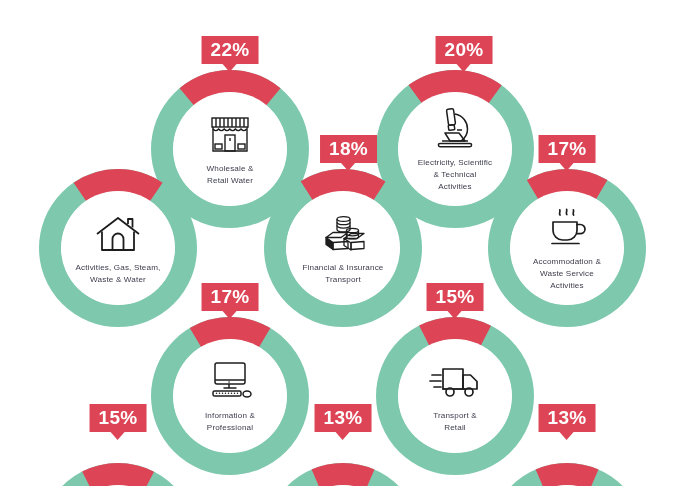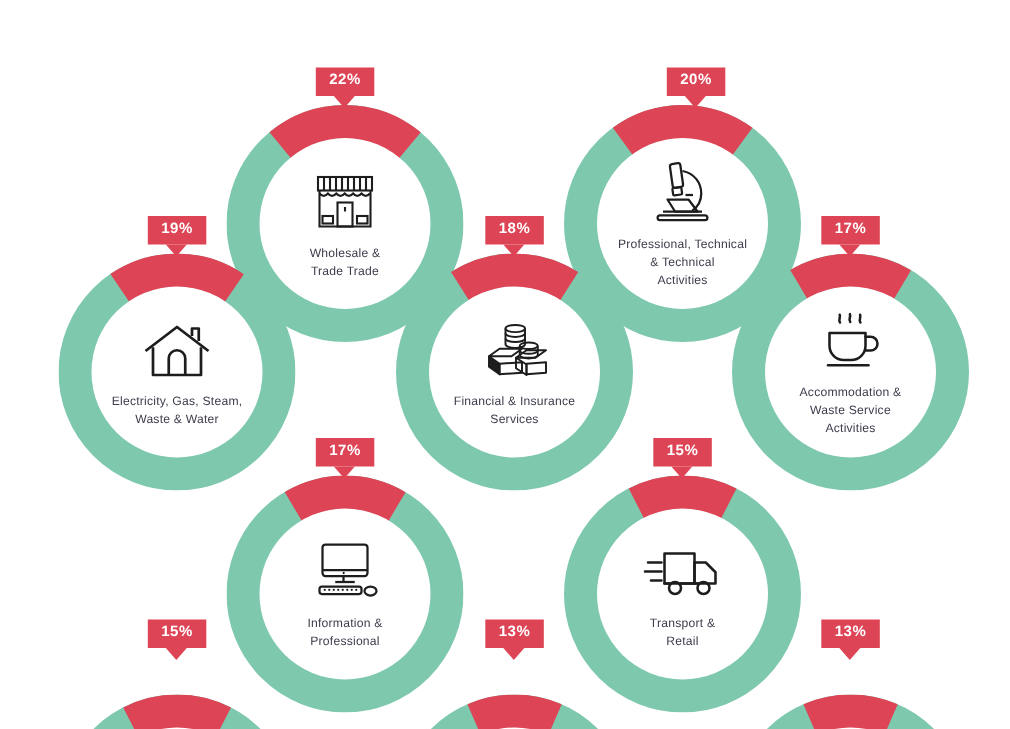--- a/index.html
+++ b/index.html
@@ -76,21 +76,21 @@
     max-width: 108px;
   }
   .badge {
     position: absolute;
     transform: translate(-50%, -100%);
     z-index: 6;
   }
   .badge-box {
     background: #dd4455;
     color: #ffffff;
-    font-size: 10px;
+    font-size: 19px;
     font-weight: bold;
     letter-spacing: 0.3px;
     padding: 4px 9px 5px 9px;
     line-height: 1;
     text-align: center;
     font-family: "Liberation Sans", sans-serif;
   }
   .badge-tail {
     width: 0;
     height: 0;
@@ -118,21 +118,21 @@
       <path d="M8 3v9M12 3v9M16 3v9M20 3v9M24 3v9M28 3v9M32 3v9M36 3v9"></path>
       <path d="M5 12v24h34V12"></path>
       <path d="M5 14q2.8 3.2 5.6 0 2.8 3.2 5.6 0 2.8 3.2 5.6 0 2.8 3.2 5.6 0 2.8 3.2 5.6 0 2.8 3.2 5.6 0"></path>
       <rect x="17" y="20" width="10" height="16"></rect>
       <rect x="7" y="29" width="7" height="5"></rect>
       <rect x="30" y="29" width="7" height="5"></rect>
       <path d="M22 23v3"></path>
     </svg>
         </div>
         <div class="hub-label">Wholesale &amp;</div>
-        <div class="hub-label">Trade Trade</div>
+        <div class="hub-label">Retail Water</div>
       </div>
     </div>
     <div class="badge tail-center" style="left: 230px; top: 72px;">
       <div class="badge-box">22%</div>
       <div class="badge-tail"></div>
     </div>
     <div class="donut-unit" style="left: 455px; top: 149px;">
       <div class="ring-wrap">
     <svg viewBox="0 0 158 158" xmlns="http://www.w3.org/2000/svg">
       <circle cx="79" cy="79" r="67.75" fill="none" stroke="#7ec9ae" stroke-width="22.5"></circle>
@@ -144,21 +144,21 @@
           <svg width="40" height="44" viewBox="0 0 40 44" fill="none" stroke="#1d1d1d" stroke-width="1.5" stroke-linejoin="round">
       <rect x="12.5" y="2" width="7" height="16" rx="1.6" transform="rotate(-8 16 10)"></rect>
       <rect x="13.5" y="18" width="6" height="5" rx="0.8" transform="rotate(-8 16.5 20.5)"></rect>
       <path d="M20 7c8 1.5 12.5 8 12.5 15 0 5-2.5 9-6 11.5"></path>
       <path d="M10 26h14l6 8H15z"></path>
       <path d="M7 34h26"></path>
       <path d="M5 36.5h30a1.6 1.6 0 0 1 0 3.2H5a1.6 1.6 0 0 1 0-3.2z"></path>
       <path d="M22 23h5"></path>
     </svg>
         </div>
-        <div class="hub-label">Professional, Technical</div>
+        <div class="hub-label">Electricity, Scientific</div>
         <div class="hub-label">&amp; Technical</div>
         <div class="hub-label">Activities</div>
       </div>
     </div>
     <div class="badge tail-center" style="left: 455px; top: 72px; padding-left: 18px;">
       <div class="badge-box">20%</div>
       <div class="badge-tail"></div>
     </div>
     <div class="donut-unit" style="left: 118px; top: 248px;">
       <div class="ring-wrap">
@@ -169,27 +169,23 @@
       </div>
       <div class="hub">
         <div class="hub-icon">
           <svg width="46" height="38" viewBox="0 0 46 38" fill="none" stroke="#1d1d1d" stroke-width="1.8" stroke-linejoin="round">
       <path d="M2 19L23 3l21 16"></path>
       <path d="M7 16.5V35h32V16.5"></path>
       <path d="M33 9V4h4.5v8.4"></path>
       <path d="M17.5 35V24a5.5 5.5 0 0 1 11 0v11"></path>
     </svg>
         </div>
-        <div class="hub-label">Electricity, Gas, Steam,</div>
+        <div class="hub-label">Activities, Gas, Steam,</div>
         <div class="hub-label">Waste &amp; Water</div>
       </div>
-    </div>
-    <div class="badge tail-center" style="left: 118px; top: 171px;">
-      <div class="badge-box">19%</div>
-      <div class="badge-tail"></div>
     </div>
     <div class="donut-unit" style="left: 343px; top: 248px;">
       <div class="ring-wrap">
     <svg viewBox="0 0 158 158" xmlns="http://www.w3.org/2000/svg">
       <circle cx="79" cy="79" r="67.75" fill="none" stroke="#7ec9ae" stroke-width="22.5"></circle>
       <circle cx="79" cy="79" r="67.75" fill="none" stroke="#dd4455" stroke-width="22.5" stroke-dasharray="76.62344482105505 349.0623597403619" transform="rotate(-122.4 79 79)"></circle>
     </svg>
       </div>
       <div class="hub">
         <div class="hub-icon">
@@ -203,24 +199,24 @@
       <path d="M27.5 20.6c0 1.25 2.7 2.25 6 2.25s6-1 6-2.25"></path>
       <path d="M7 24.5l7-5h15l-7 5z"></path>
       <path d="M7 24.5v7l7 5v-7z" fill="#1d1d1d"></path>
       <path d="M14 29.5v7l15-1v-7z"></path>
       <path d="M25 25.5l7-5h13l-7 5z"></path>
       <path d="M25 25.5v7l7 4.5v-7z"></path>
       <path d="M32 29.5v7l13-1v-7z"></path>
     </svg>
         </div>
         <div class="hub-label">Financial &amp; Insurance</div>
-        <div class="hub-label">Services</div>
-      </div>
-    </div>
-    <div class="badge tail-center" style="left: 343px; top: 171px;">
+        <div class="hub-label">Transport</div>
+      </div>
+    </div>
+    <div class="badge tail-center" style="left: 343px; top: 171px; padding-left: 11px;">
       <div class="badge-box">18%</div>
       <div class="badge-tail"></div>
     </div>
     <div class="donut-unit" style="left: 567px; top: 248px;">
       <div class="ring-wrap">
     <svg viewBox="0 0 158 158" xmlns="http://www.w3.org/2000/svg">
       <circle cx="79" cy="79" r="67.75" fill="none" stroke="#7ec9ae" stroke-width="22.5"></circle>
       <circle cx="79" cy="79" r="67.75" fill="none" stroke="#dd4455" stroke-width="22.5" stroke-dasharray="72.36658677544088 353.3192177859761" transform="rotate(-120.6 79 79)"></circle>
     </svg>
       </div>

